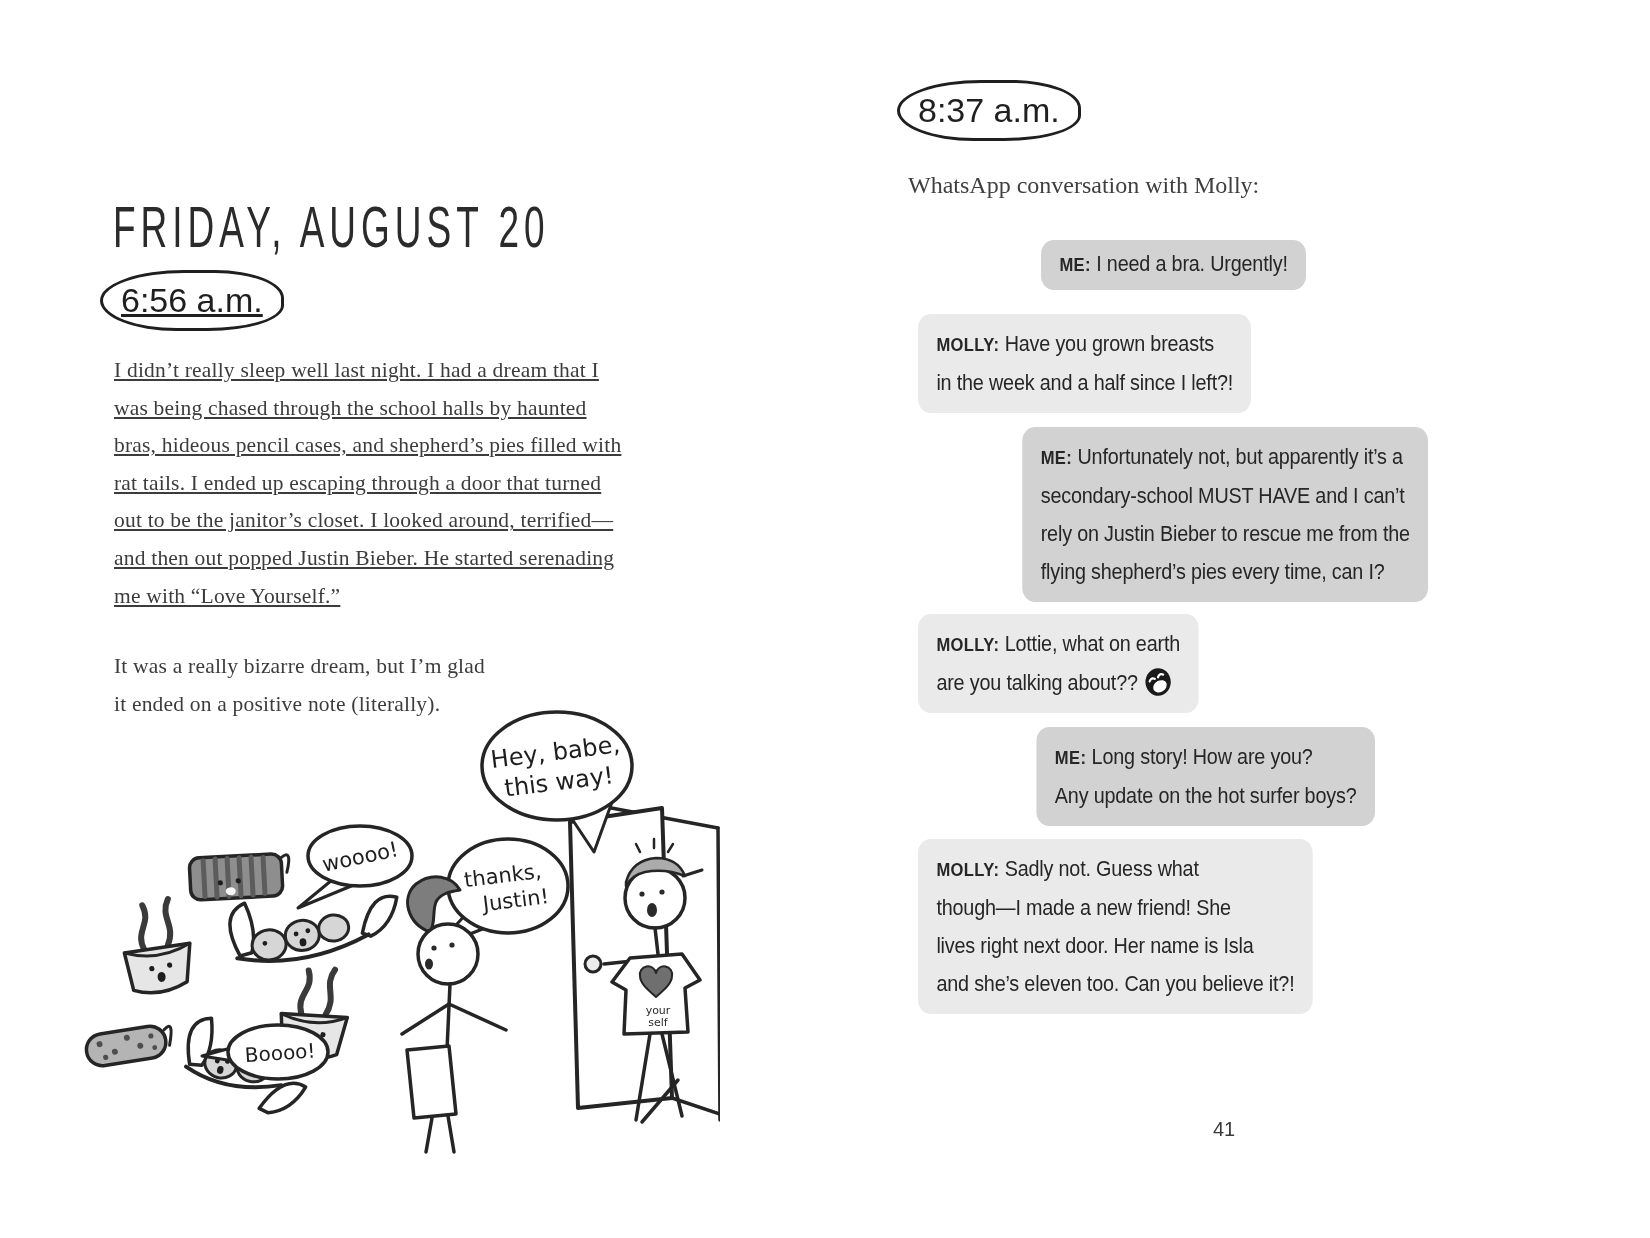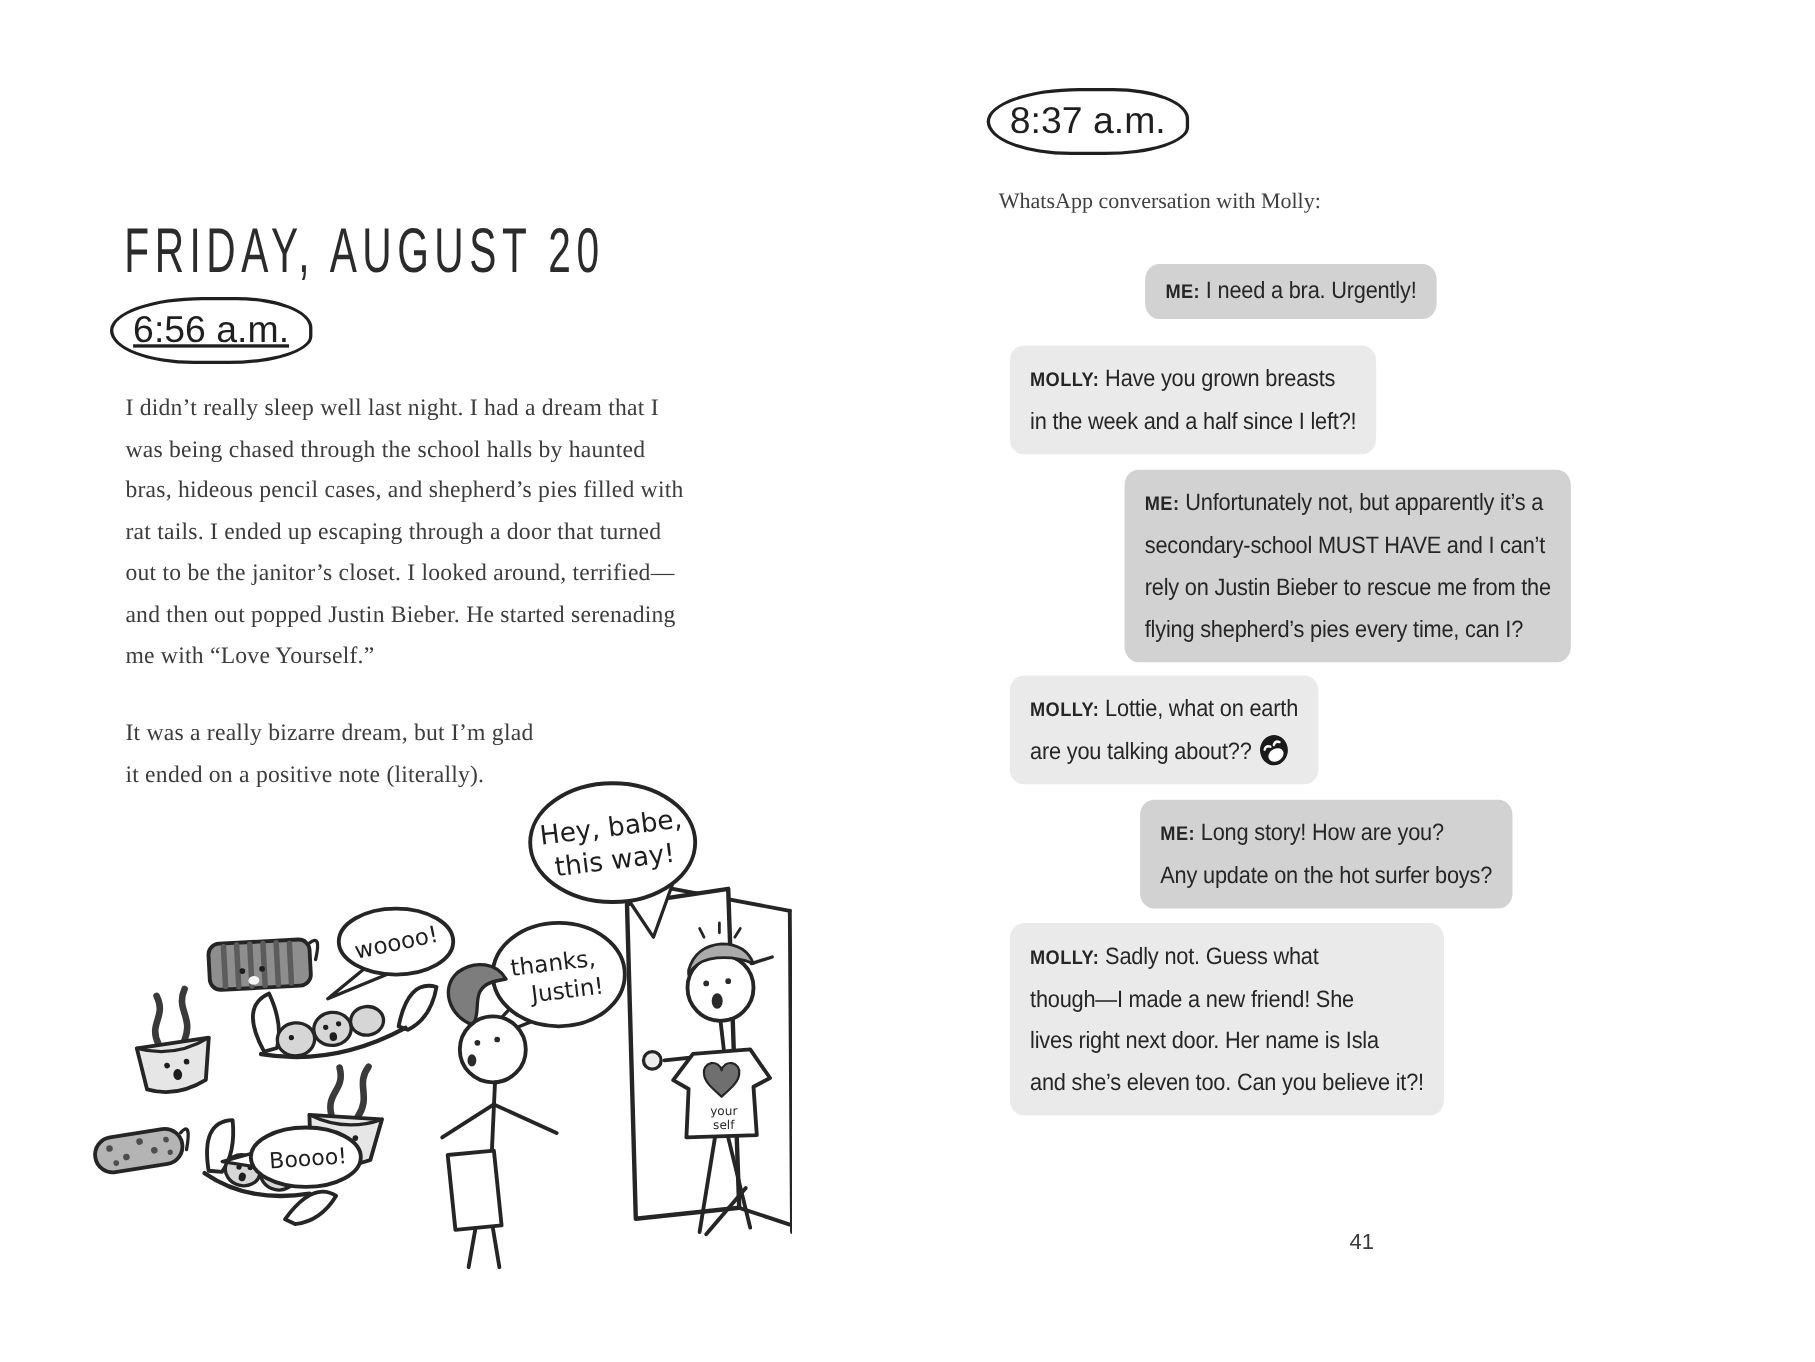--- a/index.html
+++ b/index.html
@@ -13,41 +13,41 @@
   #date-heading{position:absolute;left:113px;top:196px;font-family:"Liberation Sans",sans-serif;
     font-size:37px;font-weight:400;letter-spacing:5px;color:#2b2b2b;
     transform:scaleY(1.55);transform-origin:left top;white-space:nowrap;}
   .time-badge{position:absolute;display:inline-block;border:3px solid #1f1f1f;
     border-radius:55% 45% 50% 50% / 60% 55% 50% 60%;
     padding:8px 18px;font-size:34px;color:#1f1f1f;background:#fff;white-space:nowrap;}
   #time-badge-1{left:100px;top:270px;text-decoration:underline;}
   #time-badge-2{left:72px;top:80px;}
   .diary-text{position:absolute;font-family:"Liberation Serif",serif;font-size:21.5px;
     line-height:37.6px;color:#3c3c3c;white-space:pre-line;letter-spacing:0.2px;}
-  #para1{left:114px;top:352px;width:600px;}
+  #para1{left:114px;top:352px;width:600px;text-decoration:underline;}
   #para2{left:114px;top:648px;width:600px;}
   #dream-illustration{position:absolute;left:70px;top:700px;}
 
   
   #whatsapp-intro{position:absolute;left:83px;top:172px;font-family:"Liberation Serif",serif;
-    font-size:20px;color:#3f3f3f;}
+    font-size:24px;color:#3f3f3f;}
   .bubble{position:absolute;border-radius:14px;padding:11px 20px;font-size:21.5px;
     line-height:38px;letter-spacing:-0.2px;color:#262626;width:max-content;max-width:560px;}
   .bubble .msg{white-space:pre-line;}
   .bubble.me{transform:scaleX(0.92);transform-origin:100% 0;}
   .bubble.molly{transform:scaleX(0.92);transform-origin:0 0;}
   .speaker{font-weight:700;font-size:18px;letter-spacing:0.4px;}
   #b1{right:344px;top:240px;line-height:27px;}
   #b2{left:93px;top:314px;}
   #b3{right:222px;top:427px;}
   #b4{left:93px;top:614px;}
   #b5{right:275px;top:727px;}
   #b6{left:93px;top:839px;}
   #emoji{width:30px;height:30px;vertical-align:-7px;margin-left:7px;}
-  #page-number{position:absolute;left:388px;top:1118px;width:50px;text-align:center;
+  #page-number{position:absolute;left:388px;top:1118px;width:50px;
     font-size:20px;color:#3a3a3a;}
 </style>
 </head>
 <body>
 
 <div id="spread">
 
   <div class="page" id="left-page">
     <div id="date-heading">FRIDAY, AUGUST 20</div>
     <div class="time-badge" id="time-badge-1">6:56 a.m.</div>

